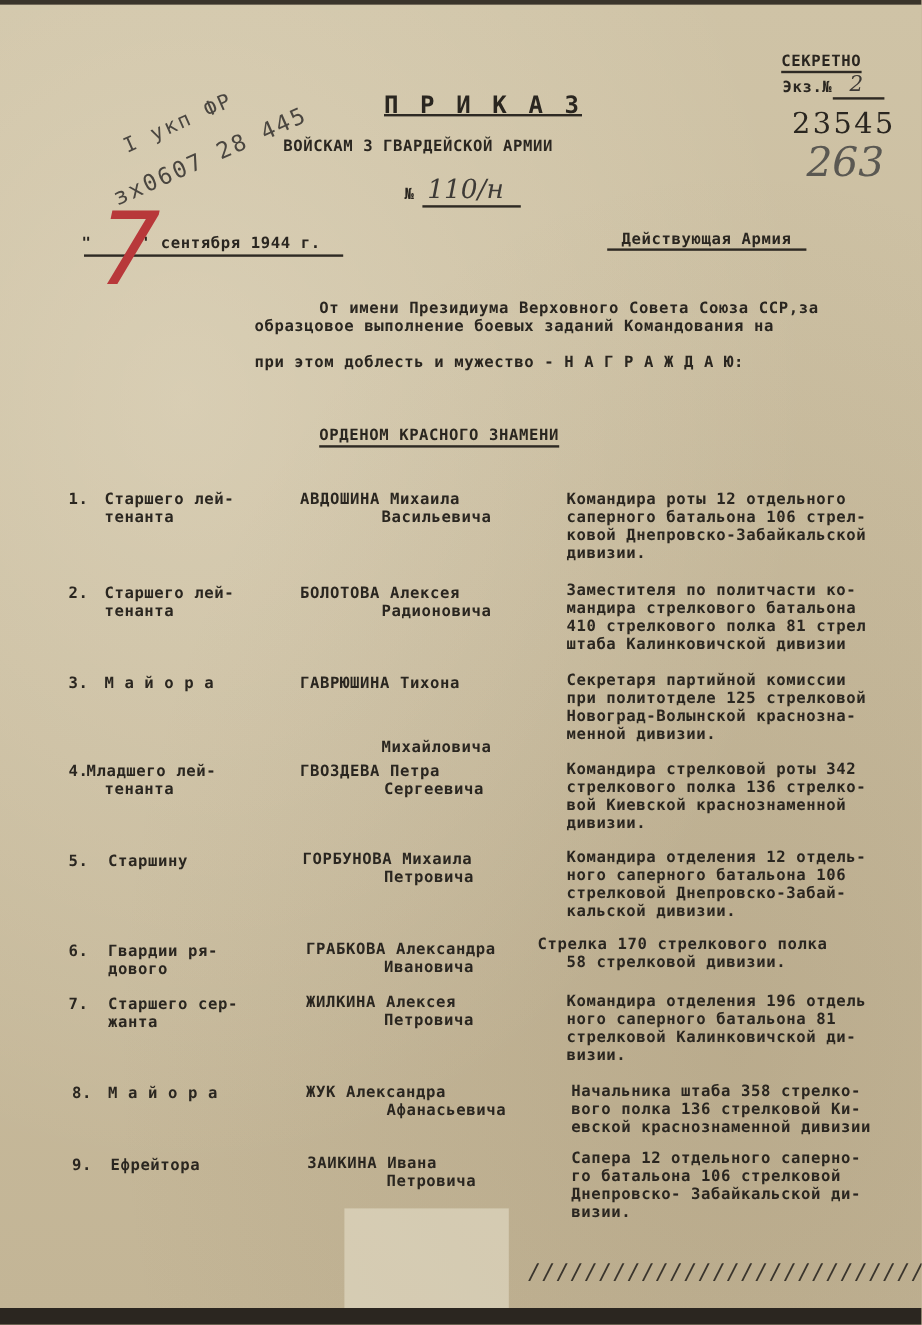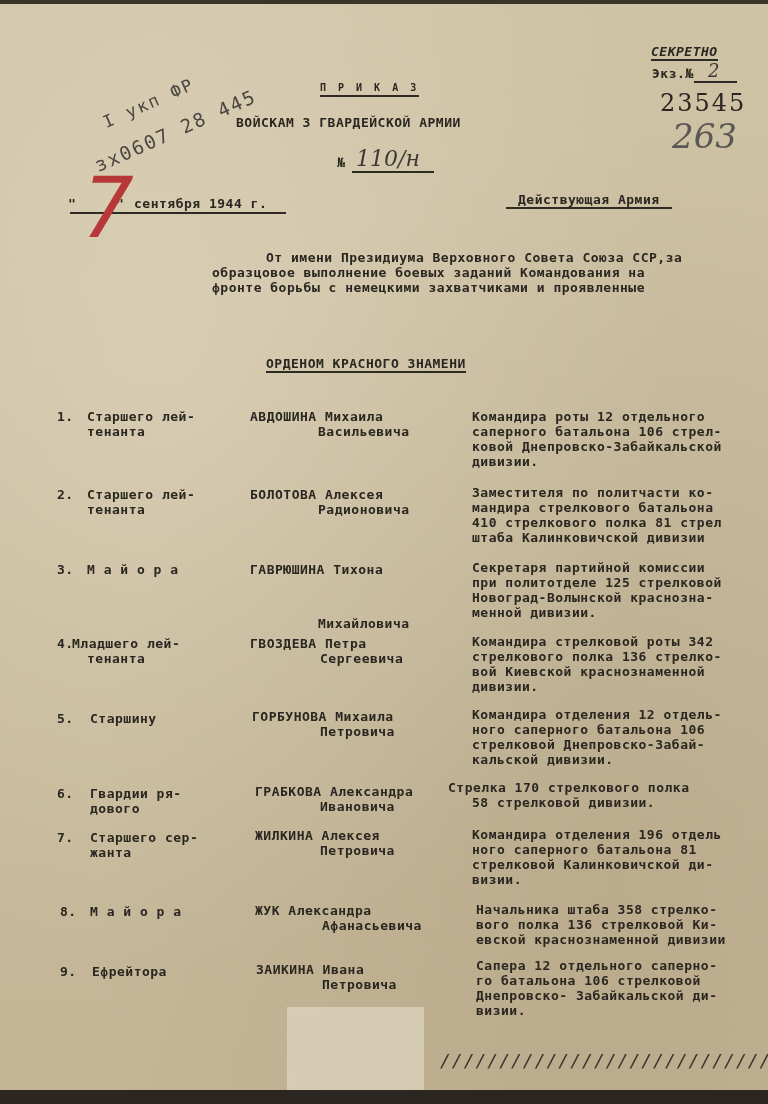--- a/index.html
+++ b/index.html
@@ -28,42 +28,42 @@
   </style>
 </head>
 <body>
 
 <div class="topedge"></div>
 <div class="paper">
 
   <div class="stamp" style="left:108px; top:108px;">I укп ФР</div>
   <div class="stamp" style="left:100px; top:150px; font-size:19px;">зх0607 28 445</div>
 
-  <div class="typed ul" style="left:320px; top:76px; font-size:10px; letter-spacing:3px;">П Р И К А З</div>
+  <div class="typed ul" style="left:320px; top:76px; font-size:20px; letter-spacing:3px;">П Р И К А З</div>
   <div class="typed" style="left:236px; top:111px;">ВОЙСКАМ 3 ГВАРДЕЙСКОЙ АРМИИ</div>
   <div class="typed" style="left:337px; top:151px;">№</div>
   <div class="hand ul" style="left:352px; top:142px; font-size:22px; padding:0 14px 0 4px;">110/н</div>
 
-  <div class="typed ul" style="left:651px; top:40px;font-style:italic;">СЕКРЕТНО</div>
+  <div class="typed ul" style="left:651px; top:40px;">СЕКРЕТНО</div>
   <div class="typed" style="left:652px; top:62px;">Экз.№</div>
   <div class="hand ul" style="left:694px; top:56px; font-size:18px; padding:0 18px 0 14px;">2</div>
   <div class="typed" style="left:660px; top:92px; font-size:24px; font-weight:normal; letter-spacing:2px; font-family:'DejaVu Serif', serif;">23545</div>
   <div class="hand" style="left:672px; top:112px; font-size:34px; color:#5a5852;">263</div>
 
   <div class="typed" style="left:68px; top:192px;">"</div>
   <div style="position:absolute; left:70px; top:208px; width:216px; border-bottom:2px solid #2e2a24;"></div>
   <div class="typed" style="left:116px; top:192px;">"</div>
   <div class="typed" style="left:134px; top:192px;">сентября 1944 г.</div>
   <div class="red7">7</div>
 
   <div class="typed ul" style="left:506px; top:188px; padding:0 12px;">Действующая Армия</div>
 
   <div class="typed" style="left:212px; top:261px;">образцовое выполнение боевых заданий Командования на</div>
   <div class="typed" style="left:266px; top:246px;">От имени Президиума Верховного Совета Союза ССР,за</div>
-  <div class="typed" style="left:212px; top:276px;">фронте борьбы с немецкими захватчиками и проявленные</div>
+  <div class="typed" style="left:212px; top:291px;">при этом доблесть и мужество - Н А Г Р А Ж Д А Ю:</div>
 
   <div class="typed ul" style="left:266px; top:352px;">ОРДЕНОМ КРАСНОГО ЗНАМЕНИ</div>
 
   <div>
 
     <div>
       <div class="typed" style="left:57px; top:405px;">1.</div>
       <div class="typed" style="left:87px; top:405px;">Старшего лей-</div>
       <div class="typed" style="left:87px; top:420px;">тенанта</div>
       <div class="typed" style="left:250px; top:405px;">АВДОШИНА Михаила</div>

